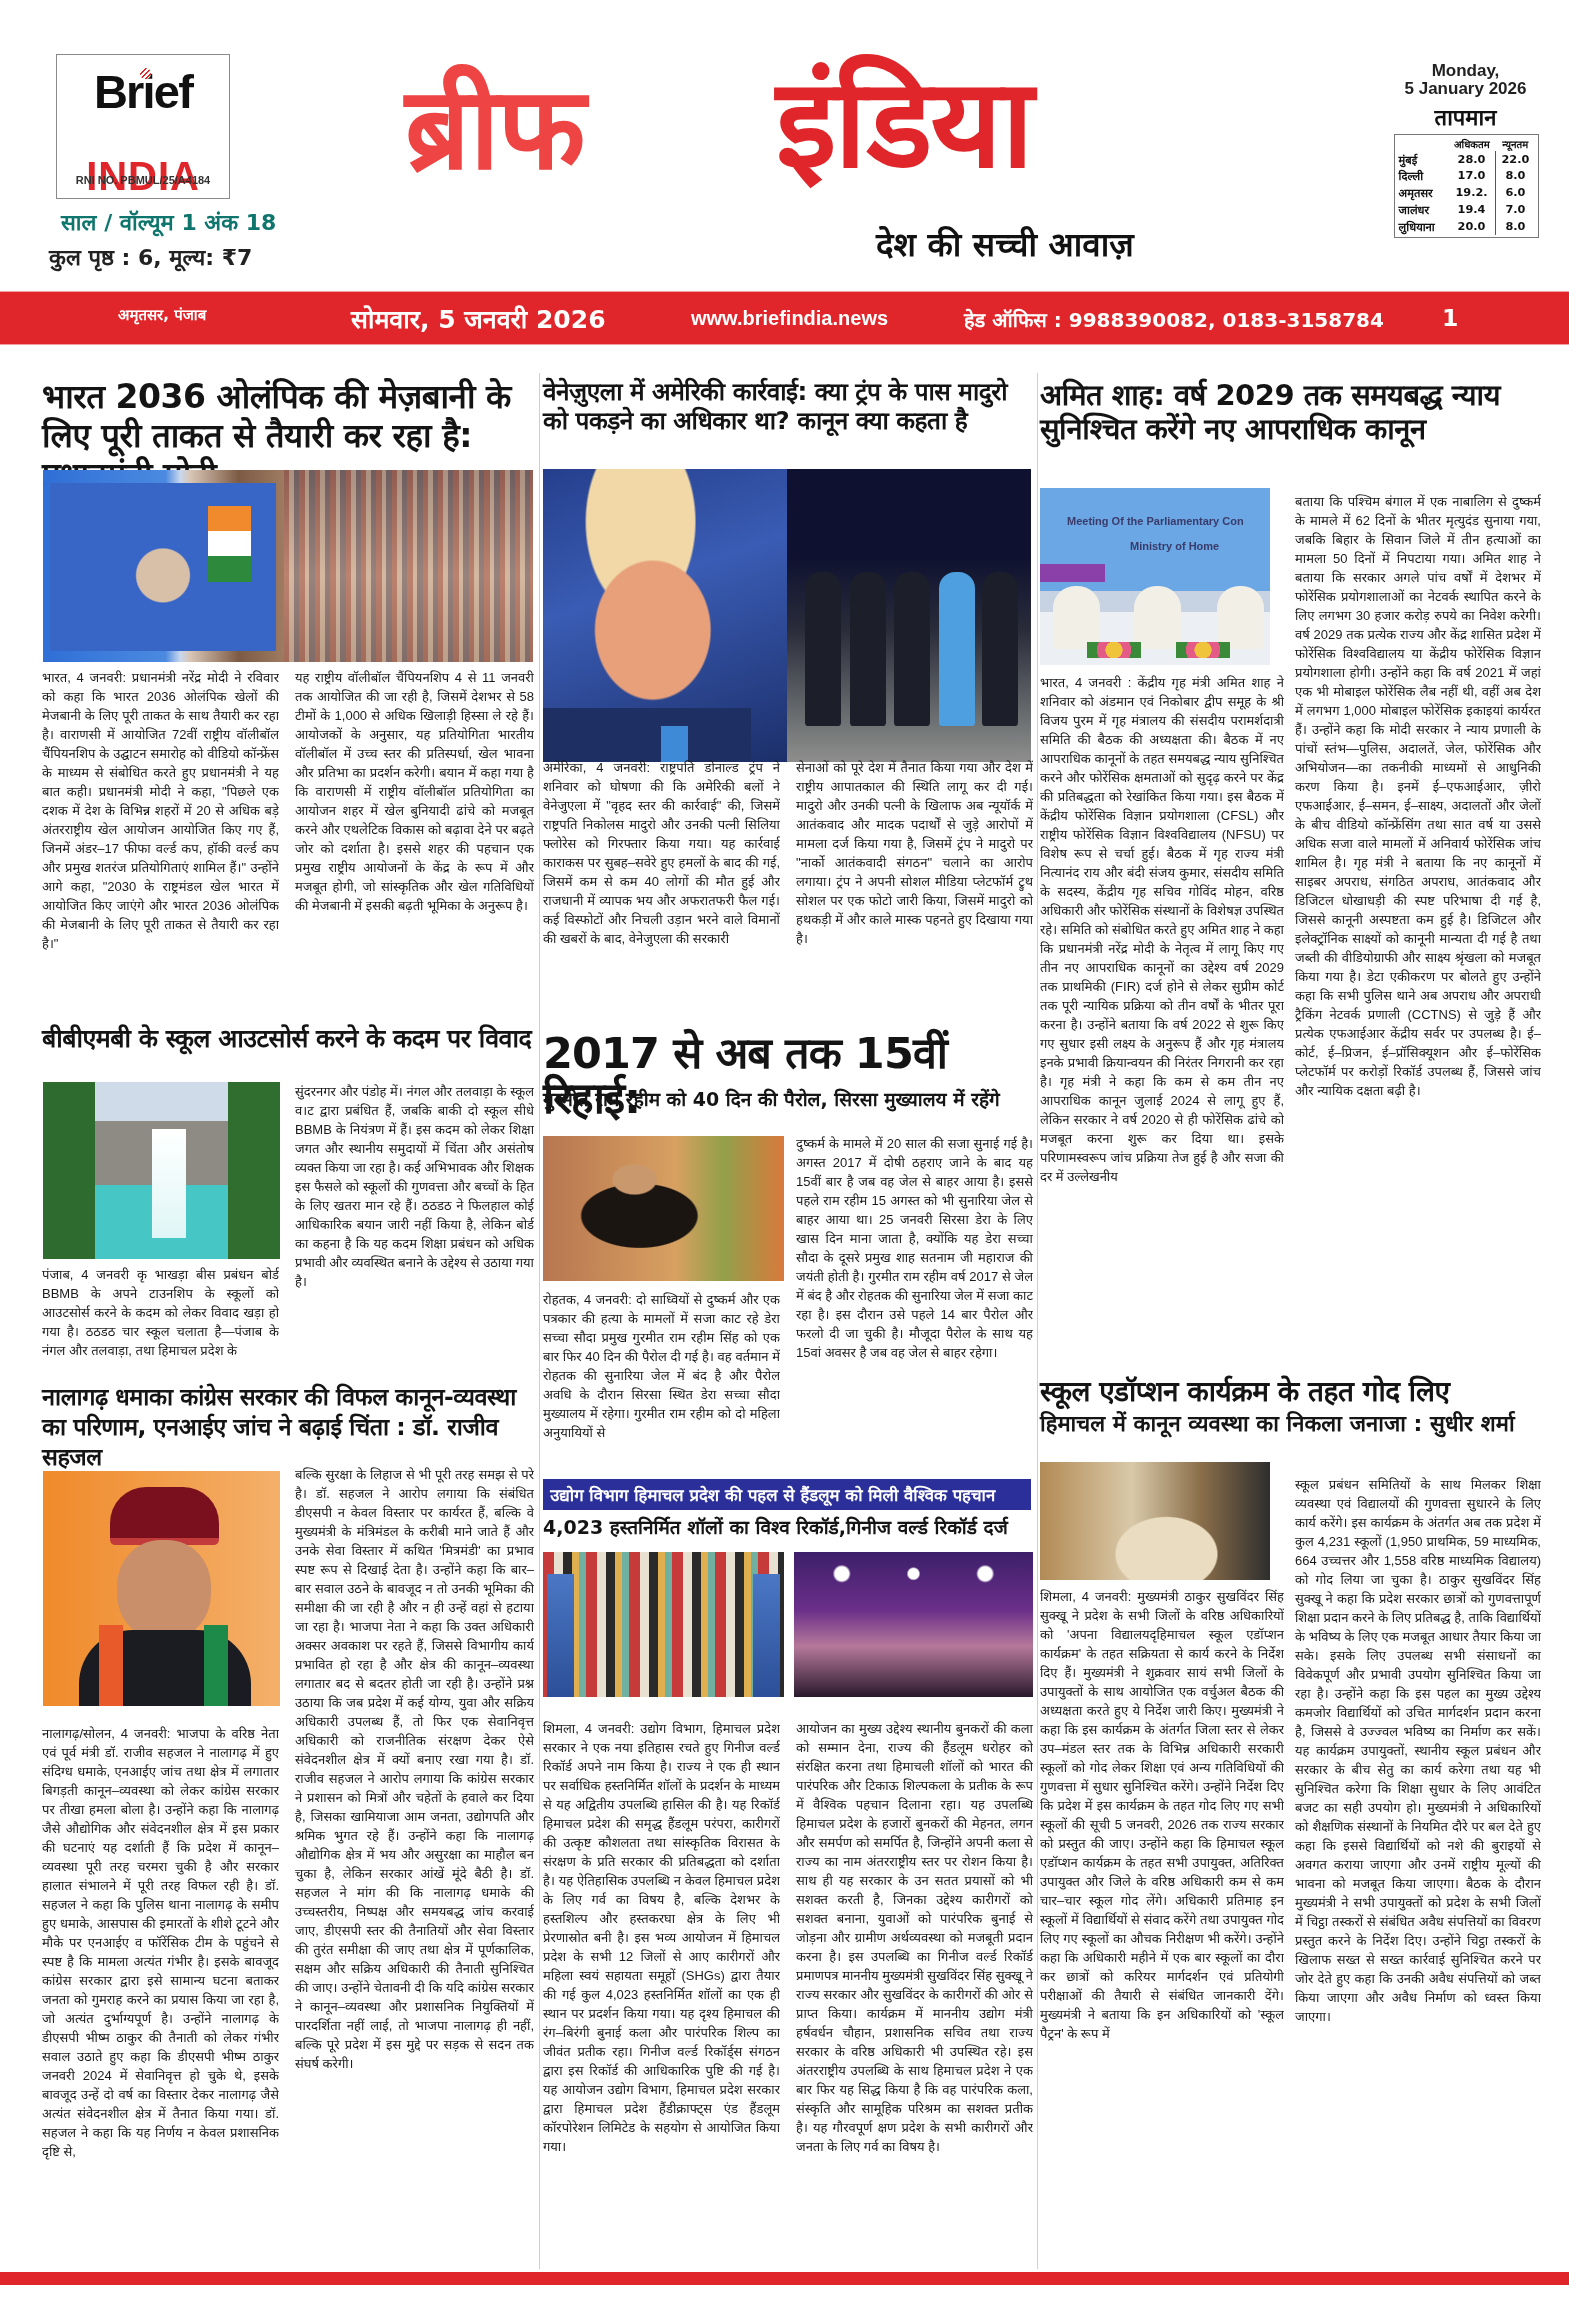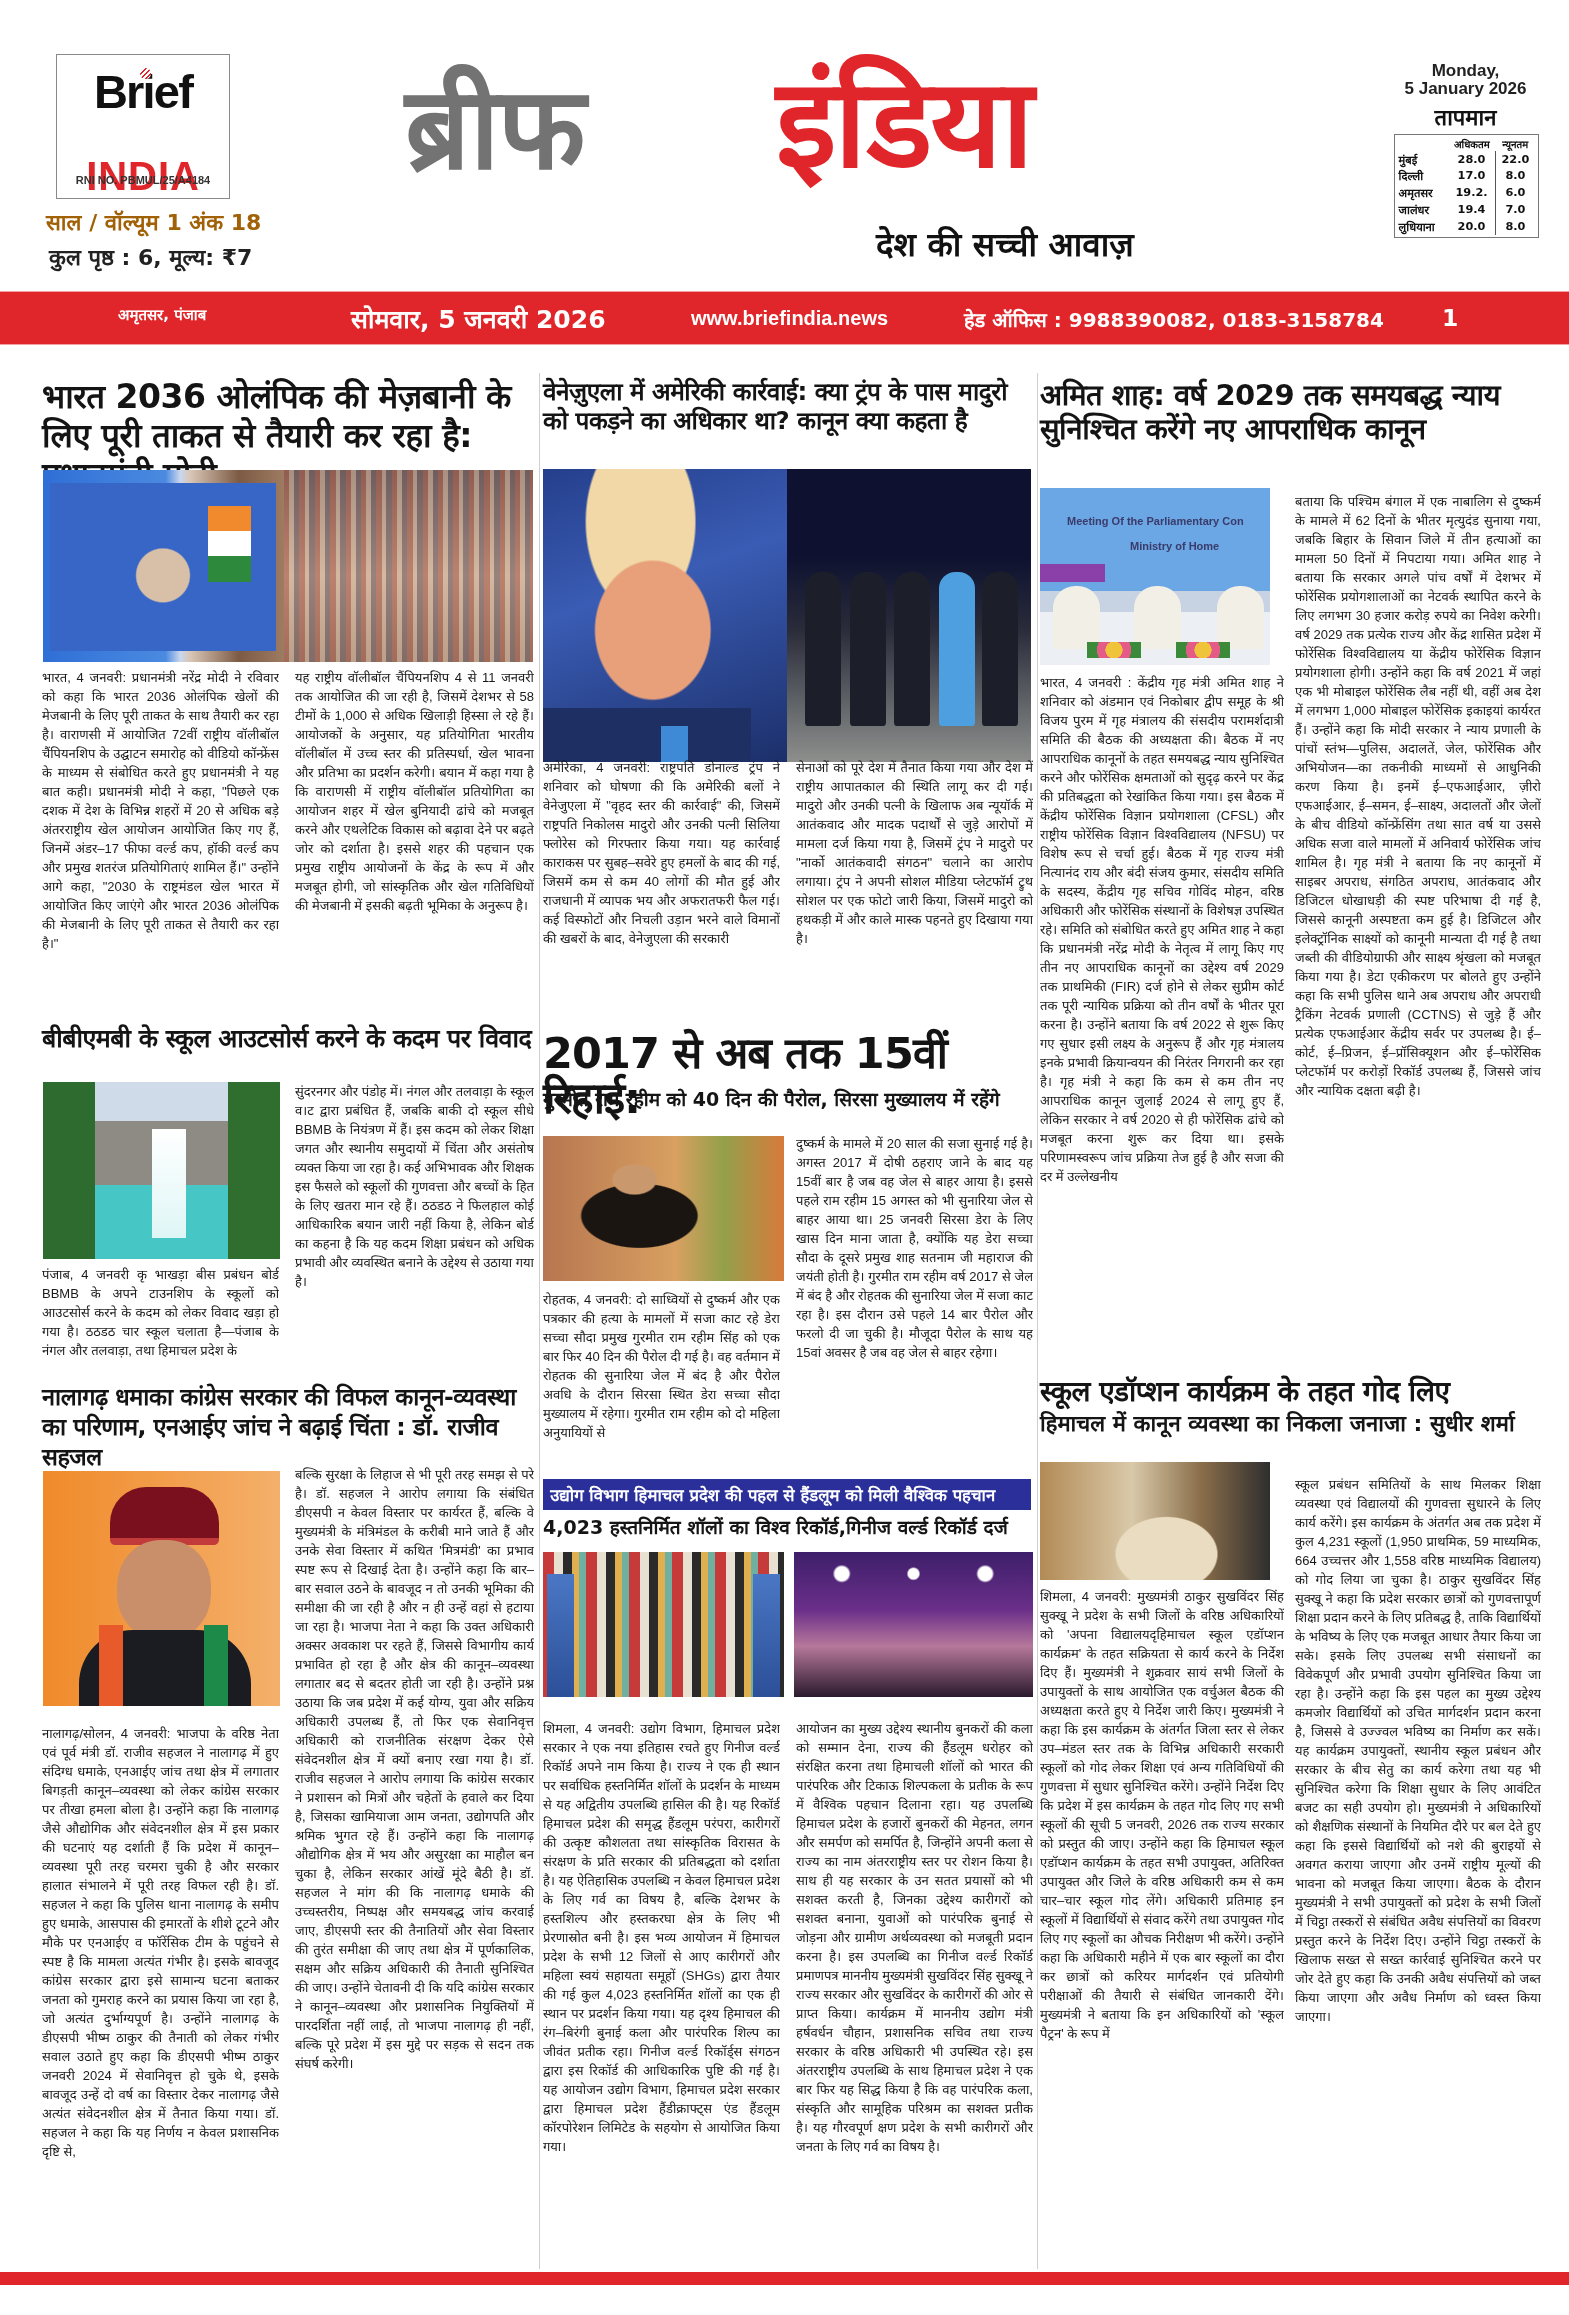--- a/index.html
+++ b/index.html
@@ -7,24 +7,24 @@
   body { position: relative; font-family: "DejaVu Sans", sans-serif; color: #111; }
 
   .abs { position: absolute; }
 
   
   .logo-box { left: 56px; top: 54px; width: 174px; height: 145px; border: 0.9px solid #8a8a8a; background: #fff; text-align: center; }
   .logo-brief { position: absolute; left: 0; right: 0; top: 12.7px; font-family: "Liberation Sans", sans-serif; font-weight: 700; font-size: 47px; letter-spacing: -1.8px; color: #111; line-height: 1; }
   .logo-dot { position: absolute; left: 83px; top: 12.7px; width: 11px; height: 11px; border-radius: 50%; background: repeating-linear-gradient(135deg, #e0262a 0 1.8px, #fff 1.8px 3.6px); }
   .logo-india { position: absolute; left: 0; right: 0; top: 71px; font-family: "Liberation Sans", sans-serif; font-weight: 700; font-size: 40px; color: #e0262a; line-height: 1; letter-spacing: 0.9px; margin-top: 30px; }
   .logo-rni { position: absolute; left: 0; right: 0; top: 119px; font-family: "Liberation Sans", sans-serif; font-weight: 700; font-size: 11px; color: #333; }
-  .vol-line { left: 46px; top: 206px; font-size: 22px; font-weight: 700; color: #a16207; white-space: nowrap; }
+  .vol-line { left: 61px; top: 206px; font-size: 22px; font-weight: 700; color: #0f766e; white-space: nowrap; }
   .price-line { left: 49px; top: 241px; font-size: 22px; font-weight: 700; color: #222; white-space: nowrap; }
 
-  .title-hi-black { left: 405px; top: 72px; font-family: "DejaVu Sans", sans-serif; font-weight: 700; font-size: 114px; color: #737373; line-height: 1; letter-spacing: -1.8px; }
+  .title-hi-black { left: 405px; top: 72px; font-family: "DejaVu Sans", sans-serif; font-weight: 700; font-size: 114px; color: #ef4444; line-height: 1; letter-spacing: -1.8px; }
   .title-hi-red { left: 776px; top: 62px; font-family: "DejaVu Sans", sans-serif; font-weight: 700; font-size: 123px; color: #e0262a; line-height: 1; letter-spacing: -1.8px; }
   .tagline { left: 876px; top: 221px; font-size: 33px; font-weight: 700; color: #111; white-space: nowrap; }
 
   .date-en { left: 1393px; top: 62px; width: 145px; text-align: center; font-family: "Liberation Sans", sans-serif; font-weight: 700; font-size: 17px; line-height: 1.05; color: #222; }
   .temp-title { left: 1393px; top: 101px; width: 145px; text-align: center; font-size: 22px; font-weight: 700; color: #111; }
   .temp-table { left: 1394px; top: 134px; width: 145px; border: 0.9px solid #777; padding: 1.8px 3.6px; font-size: 11.3px; }
   .temp-table table { width: 100%; border-collapse: collapse; }
   .temp-table th { font-weight: 700; font-size: 10px; text-align: center; }
   .temp-table td { padding: 0.9px 0; font-weight: 700; }
   .temp-table td.city { text-align: left; }

